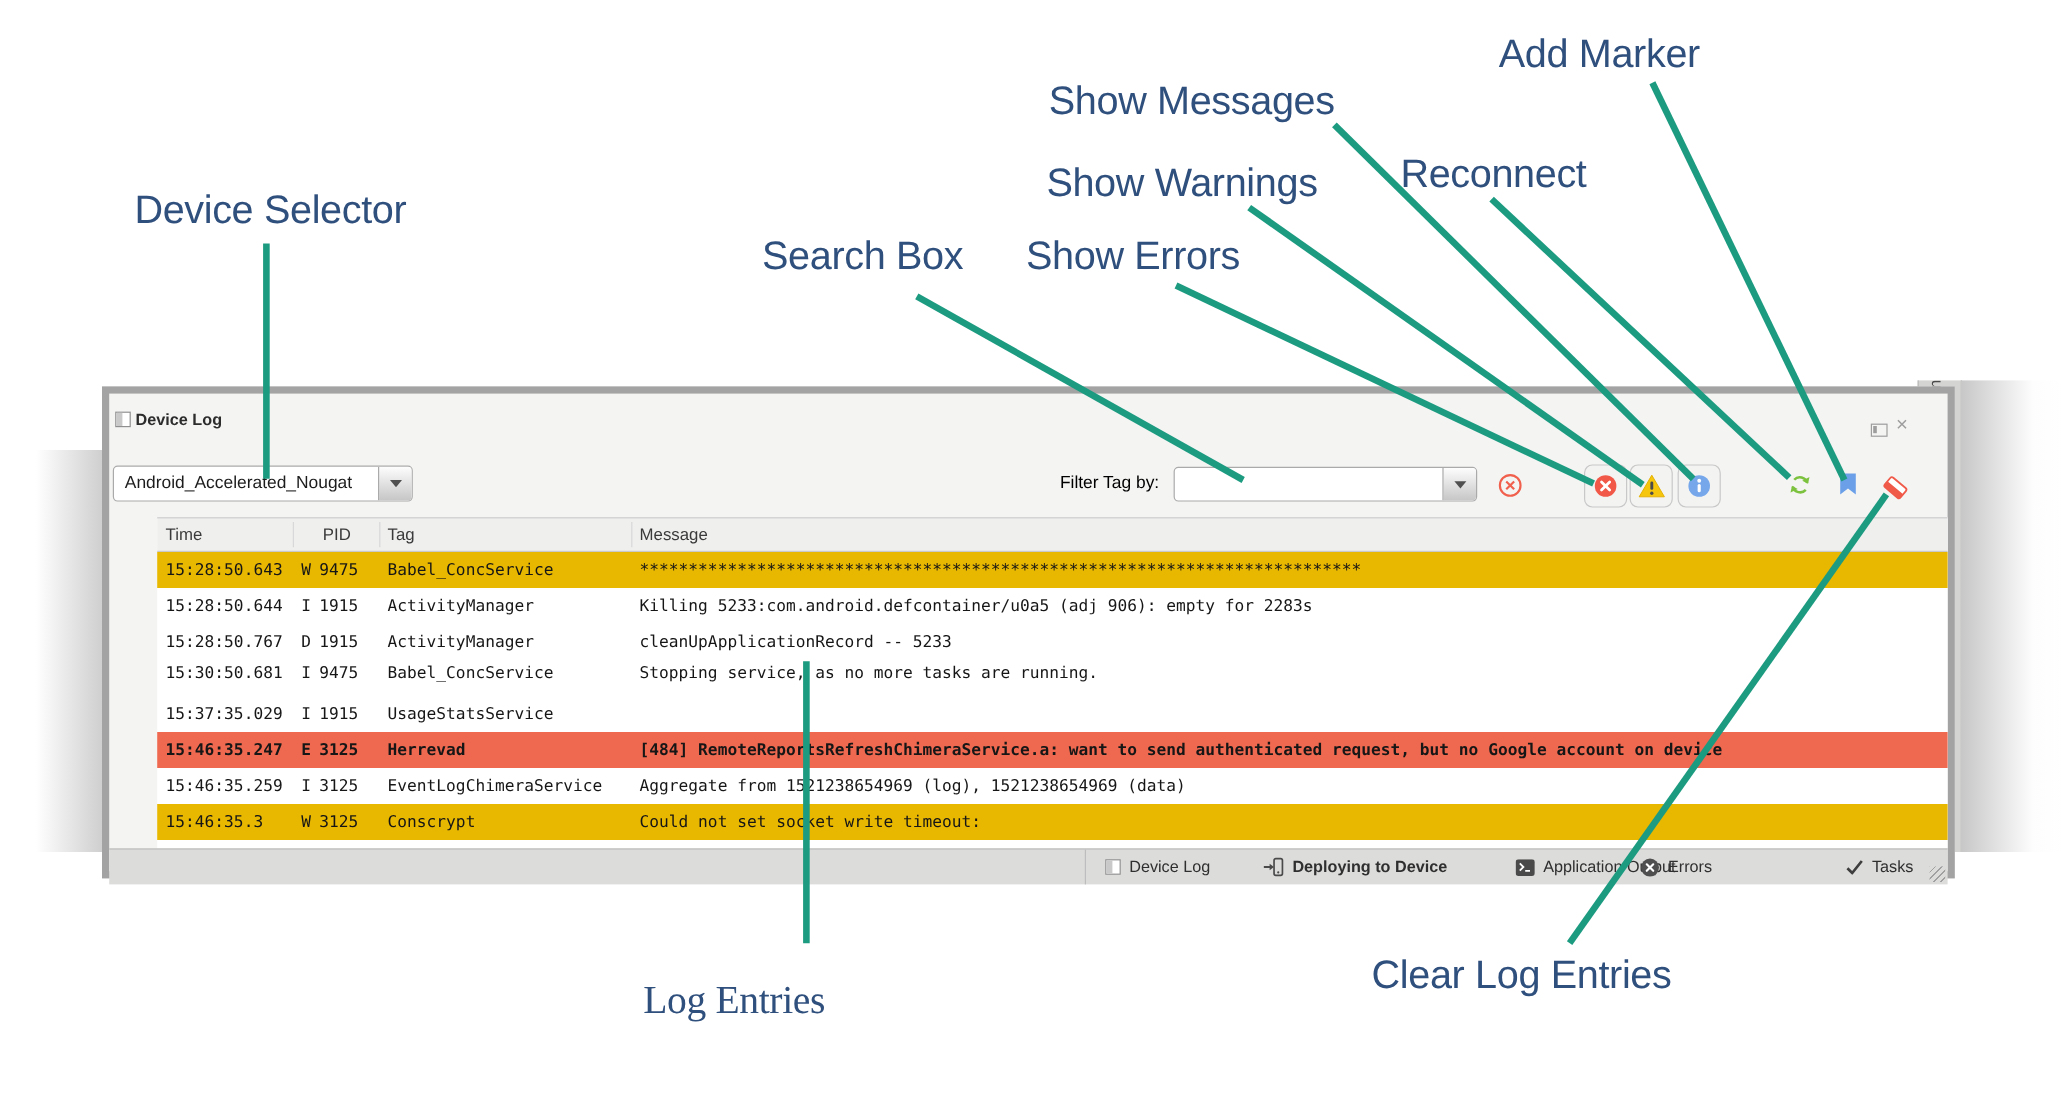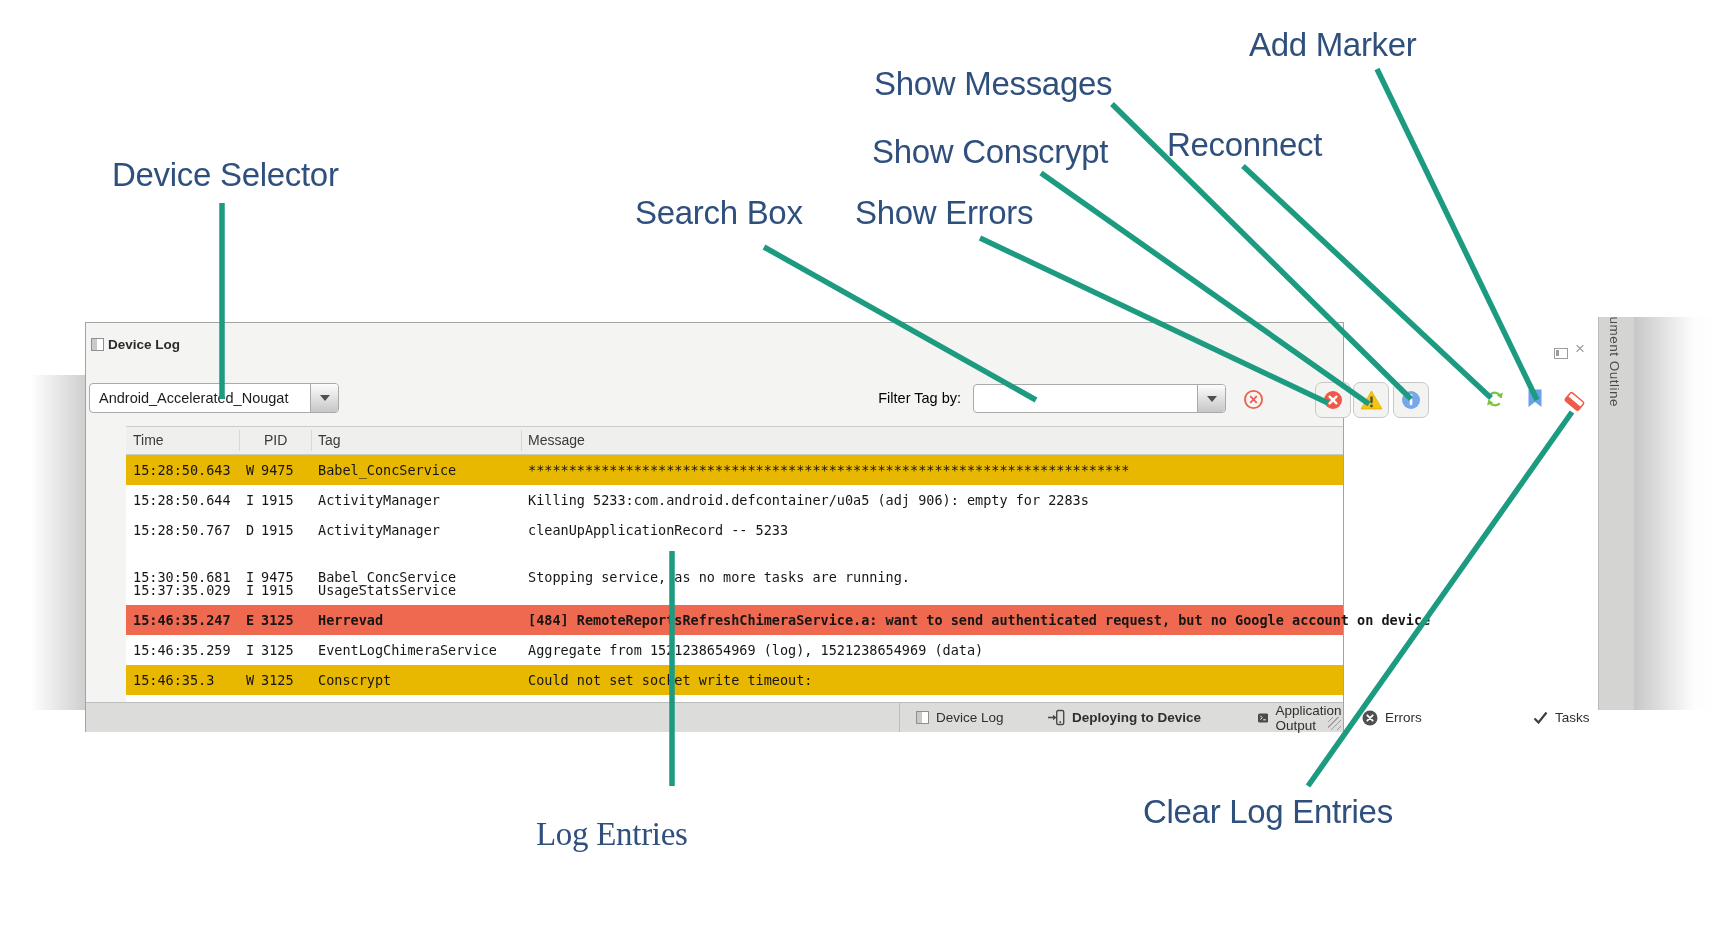--- a/index.html
+++ b/index.html
@@ -20,22 +20,22 @@
     background:linear-gradient(to right,#ffffff 0%,#cfcfcf 100%);z-index:1;}
   .right-strip{position:absolute;left:1598px;top:317px;width:35px;height:393px;
     background:#d4d4d3;border-left:1px solid #bababa;border-right:1px solid #bababa;
     overflow:hidden;z-index:1;}
   .right-strip .vtext{
     position:absolute;left:8px;top:-26px;writing-mode:vertical-rl;
     font-size:13.5px;color:#4a4a4a;white-space:nowrap;letter-spacing:.5px;}
   .right-fade{position:absolute;left:1634px;top:317px;width:86px;height:393px;
     background:linear-gradient(to right,#c7c7c7 0%,#fdfdfd 70%,#ffffff 100%);z-index:1;}
   
-  .panel{position:absolute;left:85px;top:322px;width:1259px;height:410px;
-    background:#f4f4f3;border:1px solid #a3a3a3;box-sizing:border-box;z-index:2;}
+  .panel{position:absolute;left:85px;top:322px;width:1544px;height:410px;
+    background:#f4f4f3;border:6px solid #a3a3a3;box-sizing:border-box;z-index:2;}
   .panel-title{position:absolute;left:22px;top:14px;font-size:13.5px;font-weight:bold;color:#2c2c2c;}
   .pane-box{position:absolute;width:13px;height:13px;border:1px solid #8f8f8f;background:#fff;box-sizing:border-box;}
   .pane-box i{position:absolute;left:0;top:0;width:5px;height:100%;background:#c9c9c9;display:block;}
   .title-box{left:5px;top:15px;}
   .float-btn{position:absolute;left:1468px;top:25px;width:14px;height:11px;
     border:1.5px solid #9d9d9d;box-sizing:border-box;}
   .float-btn i{position:absolute;left:1px;top:1px;width:3px;height:6px;background:#9d9d9d;display:block;}
   .close-btn{position:absolute;left:1489px;top:17px;font-size:17px;color:#9d9d9d;line-height:17px;}
   
   .combo{position:absolute;display:flex;border:1px solid #aaaaaa;border-radius:4px;
@@ -76,21 +76,21 @@
   .sb-item.bold{font-weight:bold;}
   .grip{position:absolute;right:2px;bottom:2px;width:13px;height:13px;
     background:repeating-linear-gradient(135deg,transparent 0 3px,#a0a0a0 3px 4px);}
 </style>
 </head>
 <body>
 
 <div class="ann" style="left:112px;top:156px;">Device Selector</div>
 <div class="ann" style="left:635px;top:194px;">Search Box</div>
 <div class="ann" style="left:855px;top:194px;">Show Errors</div>
-<div class="ann" style="left:872px;top:133px;">Show Conscrypt</div>
+<div class="ann" style="left:872px;top:133px;">Show Warnings</div>
 <div class="ann" style="left:874px;top:65px;">Show Messages</div>
 <div class="ann" style="left:1167px;top:126px;">Reconnect</div>
 <div class="ann" style="left:1249px;top:26px;">Add Marker</div>
 <div class="ann" style="left:536px;top:816px;font-family:Liberation Serif, serif;">Log Entries</div>
 <div class="ann" style="left:1143px;top:793px;">Clear Log Entries</div>
 
 <div class="left-fade"></div>
 <div class="right-strip">
   <span class="vtext">Document Outline</span>
 </div>
@@ -202,21 +202,21 @@
         <span class="c-tag">ActivityManager</span>
         <span class="c-msg">Killing 5233:com.android.defcontainer/u0a5 (adj 906): empty for 2283s</span>
     </div>
     <div class="log-row" style="top:89px;">
       <span class="c-time">15:28:50.767</span>
         <span class="c-level">D</span>
         <span class="c-pid">1915</span>
         <span class="c-tag">ActivityManager</span>
         <span class="c-msg">cleanUpApplicationRecord -- 5233</span>
     </div>
-    <div class="log-row" style="top:136px;text-align:center;">
+    <div class="log-row" style="top:115px;text-align:center;">
       <span class="c-time">15:30:50.681</span>
         <span class="c-level">I</span>
         <span class="c-pid">9475</span>
         <span class="c-tag">Babel_ConcService</span>
         <span class="c-msg">Stopping service, as no more tasks are running.</span>
     </div>
     <div class="log-row" style="top:149px;">
       <span class="c-time">15:37:35.029</span>
         <span class="c-level">I</span>
         <span class="c-pid">1915</span>

